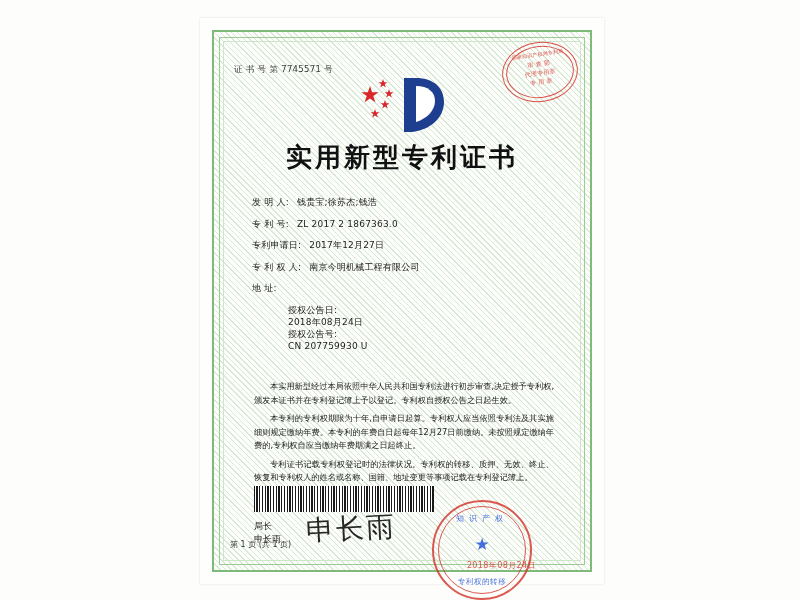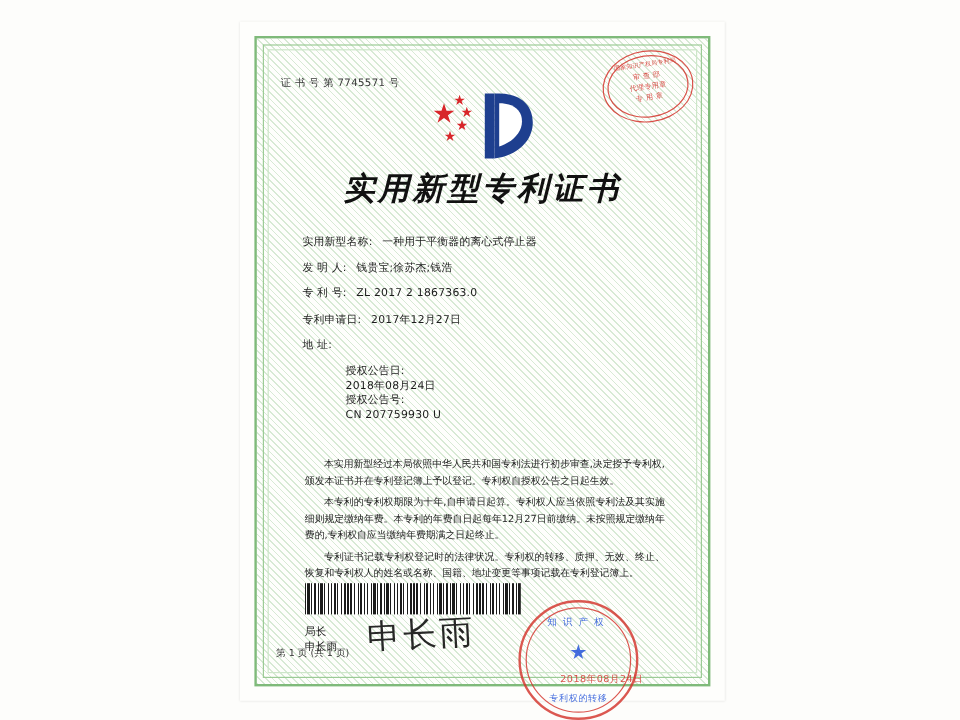--- a/index.html
+++ b/index.html
@@ -133,21 +133,20 @@
     position: absolute;
     left: 0;
     right: 0;
     top: 92px;
     text-align: center;
     font-family: "DejaVu Serif", "Liberation Serif", serif;
     font-size: 26px;
     font-weight: bold;
     letter-spacing: 3px;
     color: #111;
-    font-style: italic;
   }
 
   
   .fields {
     position: absolute;
     left: 22px;
     right: 18px;
     top: 148px;
     font-size: 9px;
     color: #1c1c1c;
@@ -332,34 +331,34 @@
           <path d="M52 2 L62 2 C80 2 90 12 90 26 C90 42 76 54 58 56 L58 2 Z" fill="#1e3f8f"></path>
           <path d="M58 2 L58 56 L50 56 L50 2 Z" fill="#1e3f8f"></path>
           <path d="M62 10 C74 10 81 16 81 25 C81 35 72 43 62 46 Z" fill="#ffffff"></path>
         </svg>
       </div>
 
       <div class="main-title">实用新型专利证书</div>
 
       <div class="fields">
         <div class="field-row">
-          <span class="field-label">实用新型名称:</span>
-          <span class="field-value">一种用于平衡器的离心式停止器</span>
-        </div>
-        <div class="field-row">
           <span class="field-label">发 明 人:</span>
           <span class="field-value">钱贵宝;徐苏杰;钱浩</span>
         </div>
         <div class="field-row">
           <span class="field-label">专 利 号:</span>
           <span class="field-value">ZL 2017 2 1867363.0</span>
         </div>
         <div class="field-row">
           <span class="field-label">专利申请日:</span>
           <span class="field-value">2017年12月27日</span>
+        </div>
+        <div class="field-row">
+          <span class="field-label">专 利 权 人:</span>
+          <span class="field-value">南京今明机械工程有限公司</span>
         </div>
         <div class="field-row">
           <span class="field-label">地 址:</span>
         </div>
         <div class="field-row split">
           <span class="field-label">授权公告日:</span>
           <span class="field-value">2018年08月24日</span>
           <span class="field-label split-right">授权公告号:</span>
           <span class="field-value">CN 207759930 U</span>
         </div>

